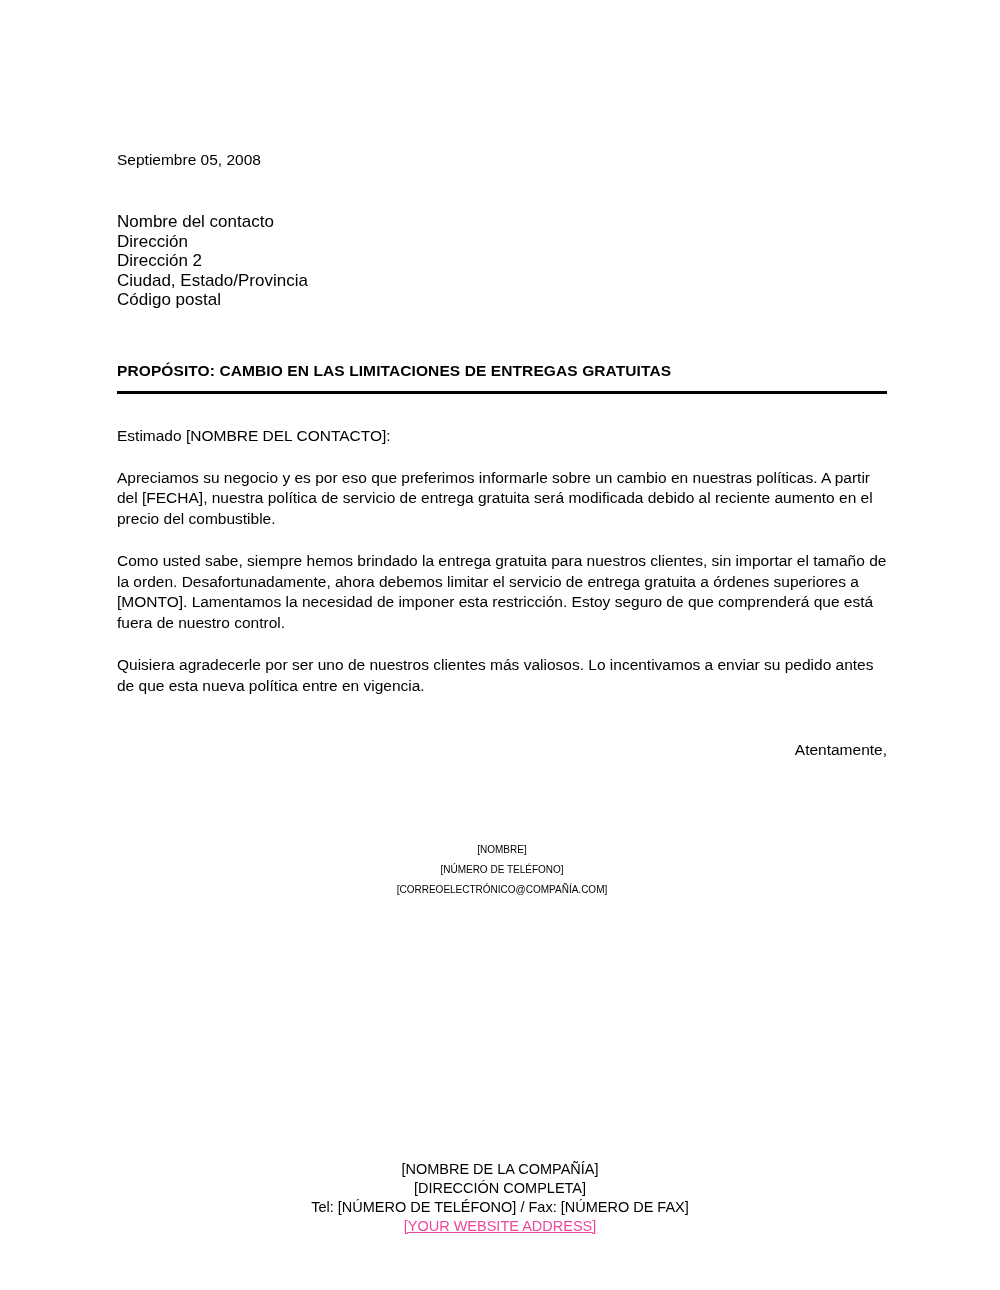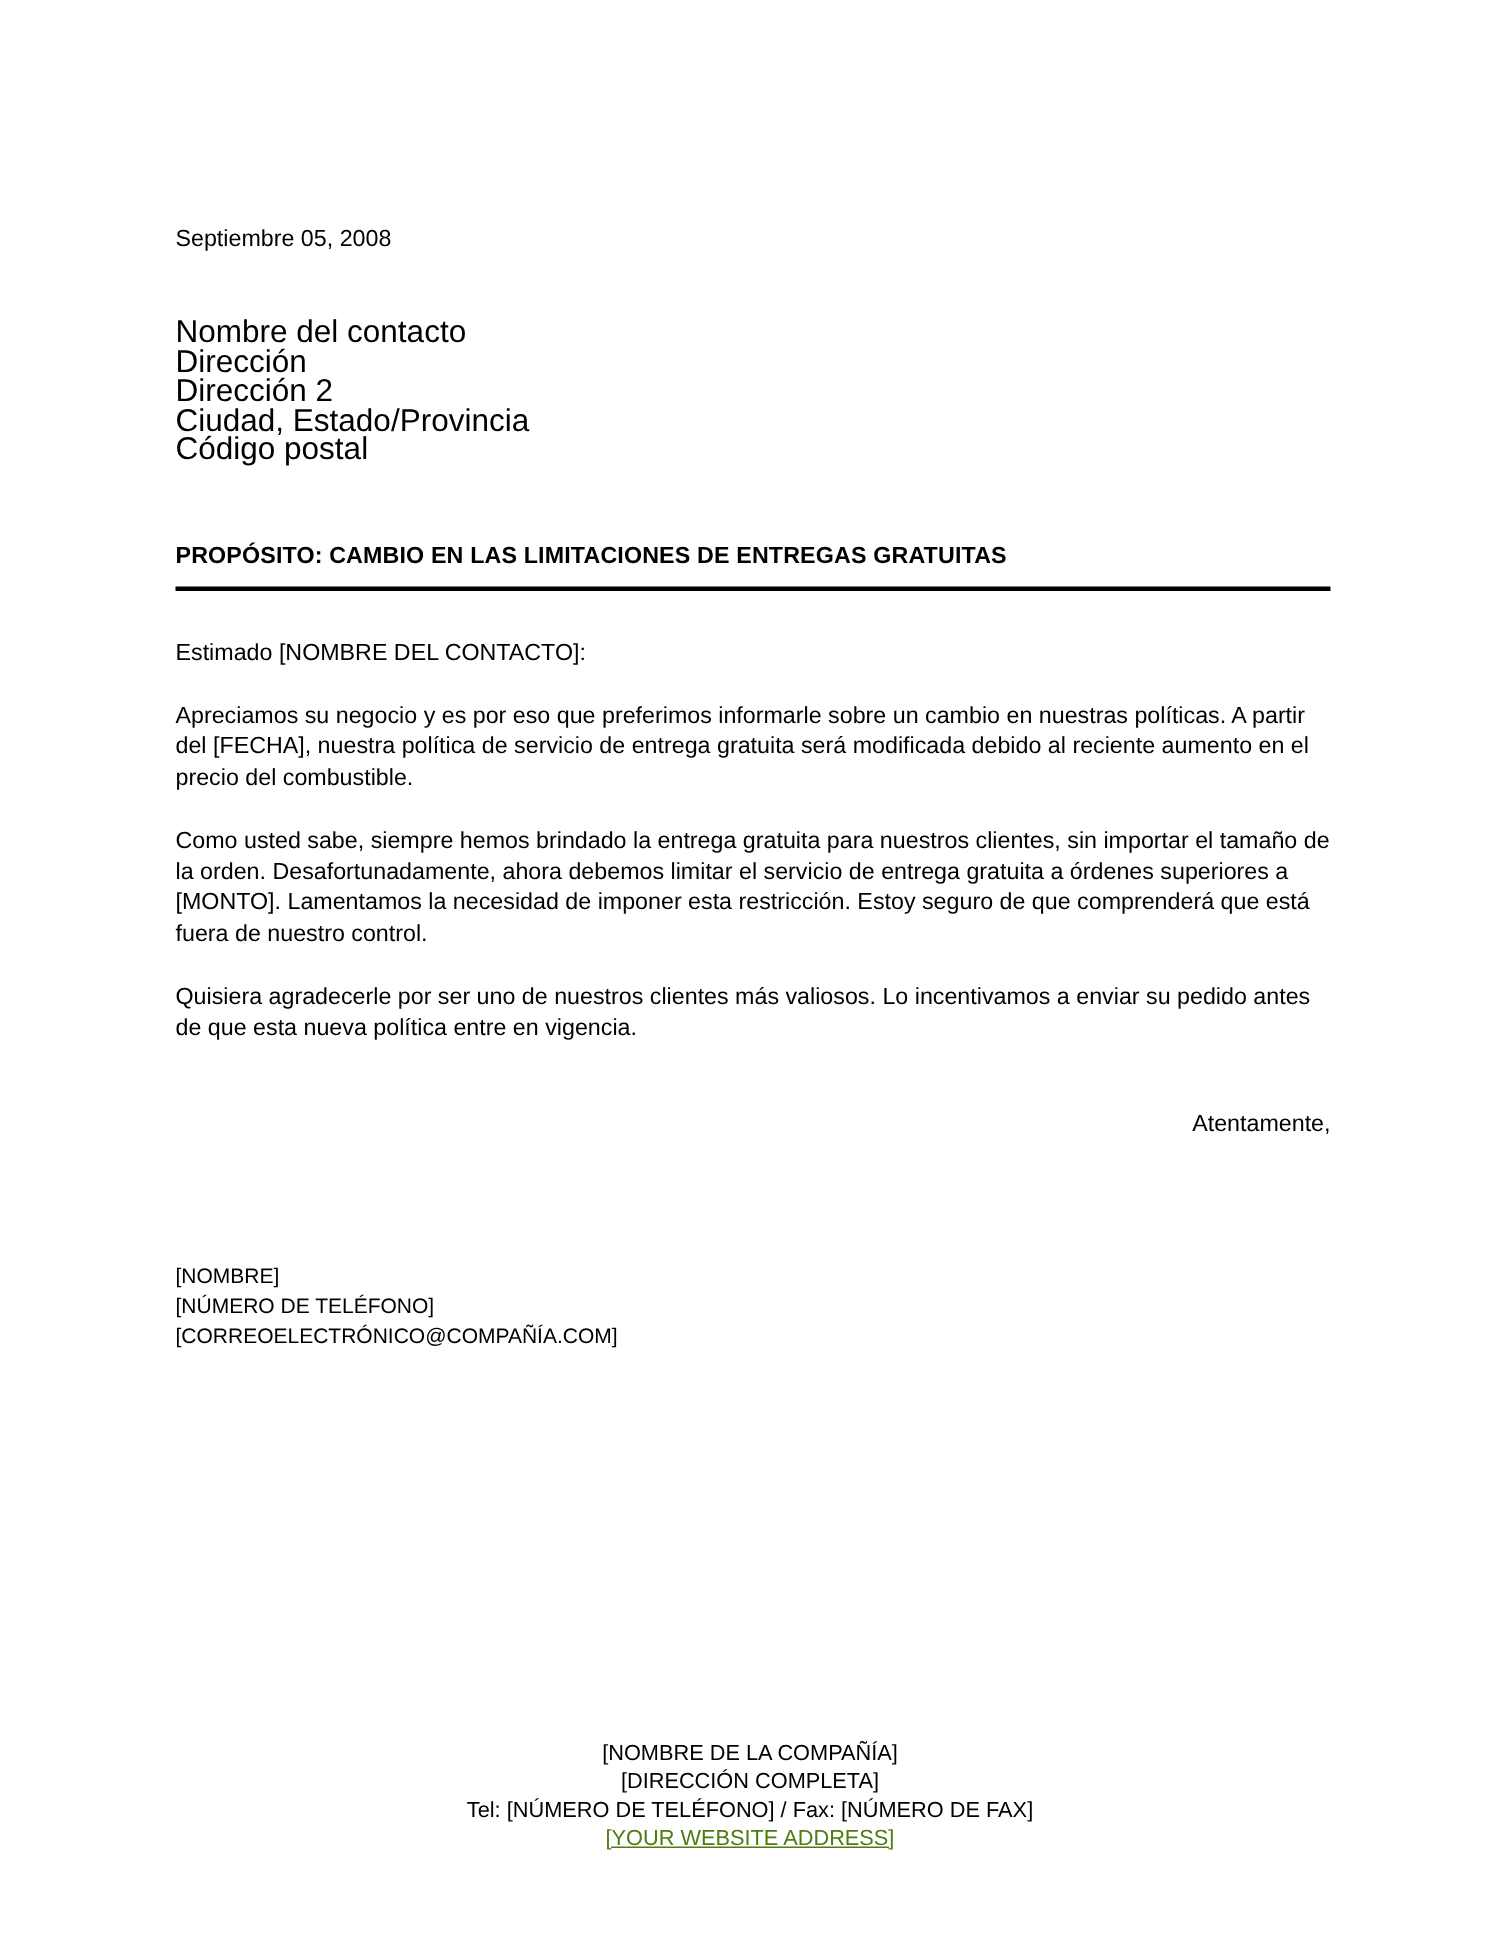--- a/index.html
+++ b/index.html
@@ -29,21 +29,21 @@
     top: 150px;
     width: 770px;
   }
   .date {
     font-size: 15.5px;
     line-height: 20px;
     margin: 0 0 0 0;
   }
   .address-block {
     margin-top: 42px;
-    font-size: 21px;
+    font-size: 17px;
     line-height: 19.5px;
   }
   .address-block div {
     white-space: pre;
   }
   .subject {
     margin-top: 52px;
     font-size: 15.5px;
     font-weight: bold;
     letter-spacing: 0.1px;
@@ -65,40 +65,41 @@
     text-align: left;
   }
   .closing {
     margin-top: 44px;
     font-size: 15.5px;
     line-height: 20px;
     text-align: right;
   }
   .signature-block {
     margin-top: 80px;
-    font-size: 14px;
+    font-size: 10px;
     line-height: 20px;
+    text-align: center;
   }
   .signature-block div {
     white-space: pre;
   }
   .footer {
     position: absolute;
     left: 0;
     top: 1160px;
     width: 1000px;
     text-align: center;
     font-size: 14.5px;
     line-height: 19px;
   }
   .footer .company {
     font-weight: normal;
   }
   .footer .website {
-    color: #4d7c0f;
+    color: #ec4899;
     text-decoration: underline;
     cursor: pointer;
   }
 </style>
 </head>
 <body>
 
 <div class="page">
 
   <div class="content">

